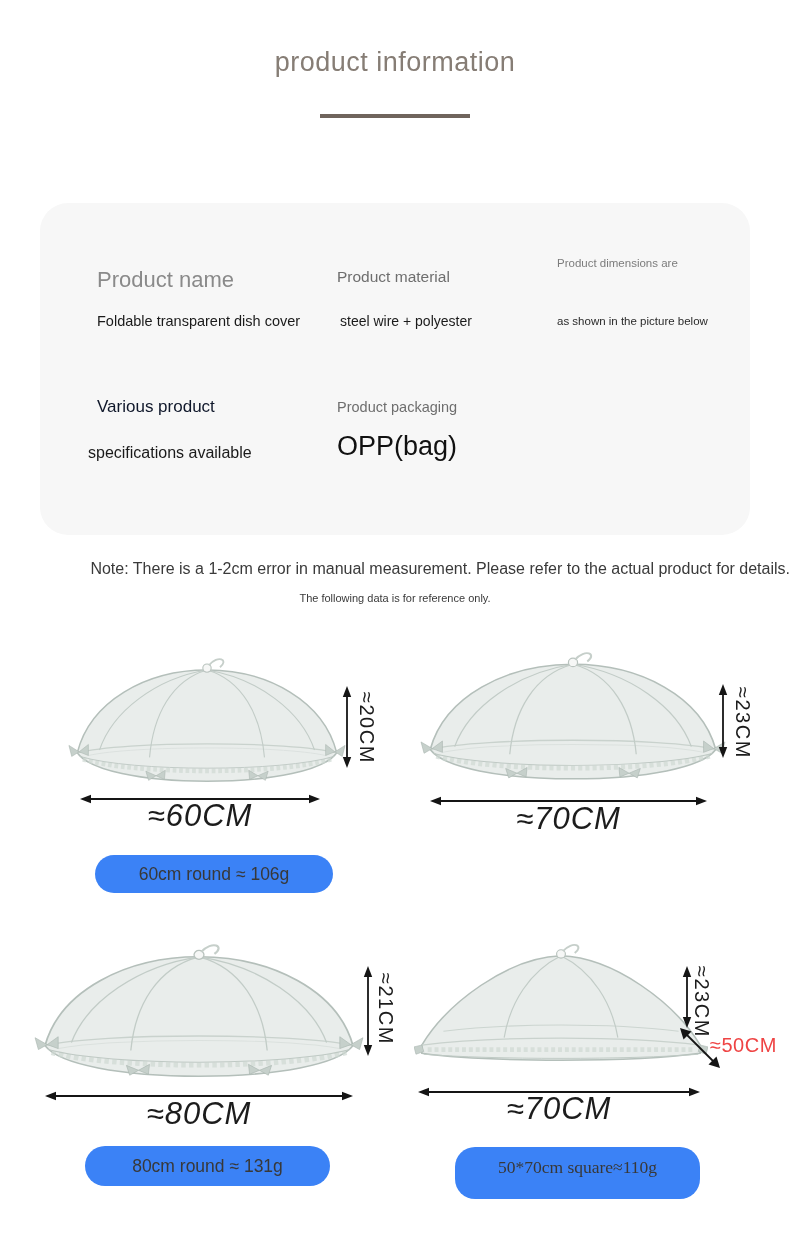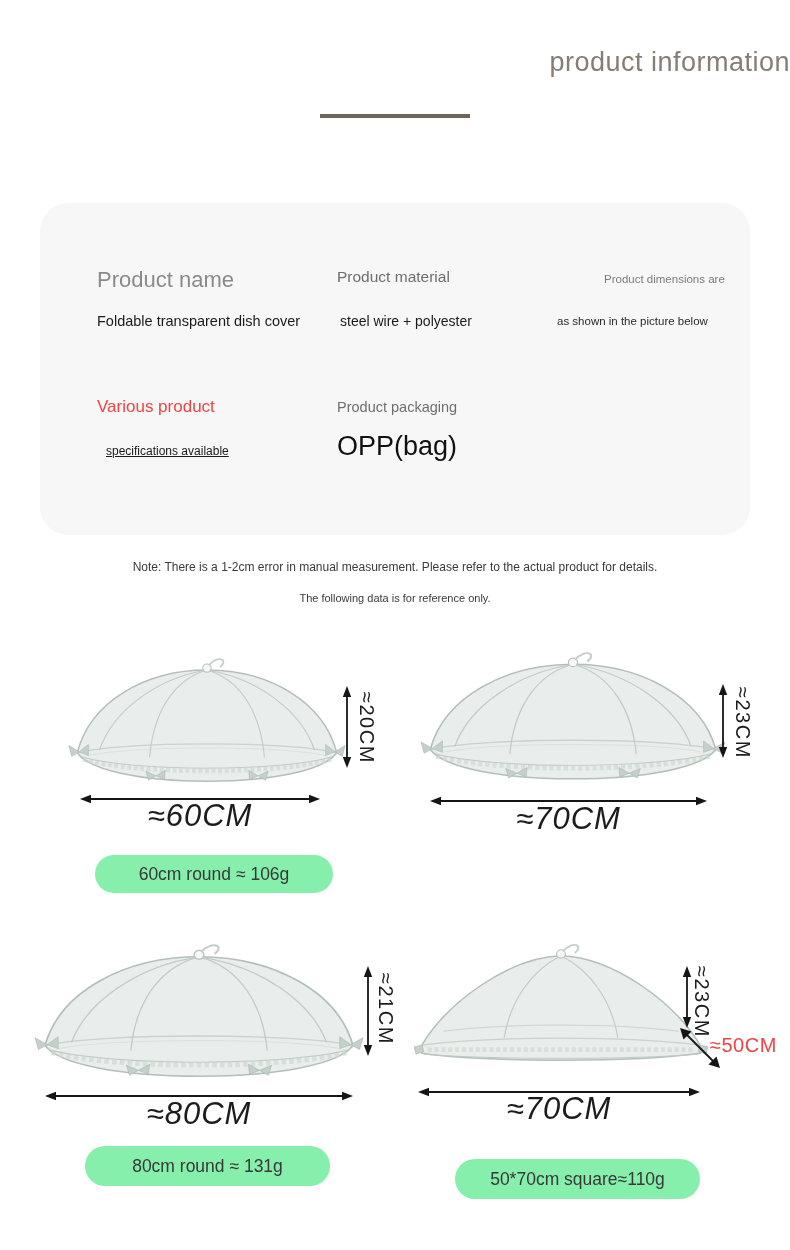--- a/index.html
+++ b/index.html
@@ -1,43 +1,43 @@
 <!DOCTYPE html>
 <html><head>
 <meta charset="utf-8">
 <style>
   * { margin:0; padding:0; box-sizing:border-box; }
   body { background:#ffffff; font-family:"Liberation Sans", sans-serif; }
   .page { position:relative; width:790px; height:1250px; background:#ffffff; overflow:hidden; margin:0 auto; }
 
   
-  .title { position:absolute; top:47px; left:0; width:100%; text-align:right;
+  .title { position:absolute; top:47px; left:0; width:100%; text-align:center;
            font-size:27px; font-weight:400; color:#867d75; letter-spacing:.5px; }
   .divider { position:absolute; top:114px; left:320px; width:150px; height:4px; background:#6f645c; }
   .subtitle { position:absolute; top:151px; left:0; width:100%; text-align:center;
               font-size:12.5px; color:#3d3d3d; }
 
   
   .card { position:absolute; left:40px; top:203px; width:710px; height:332px;
           background:#f7f7f7; border-radius:28px; }
   .card span { position:absolute; white-space:nowrap; }
   .lbl1 { left:57px;  top:64px;  font-size:22px;   color:#8a8a8a; }
   .val1 { left:57px;  top:110px; font-size:14.5px; color:#1a1a1a; }
   .lbl2 { left:297px; top:65px;  font-size:15.5px; color:#6e6e6e; }
   .val2 { left:300px; top:110px; font-size:14px;   color:#1a1a1a; }
-  .lbl3 { left:517px; top:70px;  font-size:11.5px; color:#7c7c7c;margin-left:47px; }
+  .lbl3 { left:517px; top:54px;  font-size:11.5px; color:#7c7c7c; }
   .val3 { left:517px; top:112px; font-size:11.5px; color:#2a2a2a; }
-  .lbl4 { left:57px;  top:194px; font-size:17px;   color:#ef4444; }
-  .val4 { left:66px;  top:241px; font-size:12px; color:#1a1a1a;text-decoration:underline; }
+  .lbl4 { left:57px;  top:194px; font-size:17px;   color:#0f172a; }
+  .val4 { left:48px;  top:241px; font-size:16px; color:#1a1a1a; }
   .lbl5 { left:297px; top:196px; font-size:14.5px; color:#6e6e6e; }
   .val5 { left:297px; top:228px; font-size:27px;   color:#111111; }
 
   
-  .note1 { position:absolute; top:560px; left:0; width:100%; text-align:center;
-           font-size:12px; color:#3a3a3a; }
+  .note1 { position:absolute; top:560px; left:0; width:100%; text-align:right;
+           font-size:16px; color:#3a3a3a; }
   .note2 { position:absolute; top:592px; left:0; width:100%; text-align:center;
            font-size:11px; color:#3a3a3a; }
 
   
   .fig  { position:absolute; }
   .fig1 { left:40px;  top:650px; width:350px; height:255px; }
   .fig2 { left:410px; top:650px; width:380px; height:255px; }
   .fig3 { left:20px;  top:940px; width:380px; height:258px; }
   .fig4 { left:400px; top:940px; width:390px; height:258px; }
 
@@ -68,26 +68,26 @@
             letter-spacing:1px; color:#1c1c1c;font-style:italic; }
   .fig1 .wlabel { left:40px; width:240px; top:148px; }
   .fig2 .wlabel { left:20px; width:277px; top:151px; }
   .fig3 .wlabel { left:25px; width:308px; top:156px; }
   .fig4 .wlabel { left:18px; width:282px; top:151px; }
 
   .fig4 .darrow { left:278px; top:86px; }
   .dlabel { position:absolute; left:310px; top:94px; font-size:20px; font-weight:400;
             letter-spacing:.5px; color:#ef4444; white-space:nowrap; }
 
-  .badge { position:absolute; background:#86efac; border-radius:20px; text-align:center;
+  .badge { position:absolute; background:#3b82f6; border-radius:20px; text-align:center;
            font-size:17.5px; font-weight:500; color:#383838; }
   .fig1 .badge { left:55px; top:205px; width:238px; height:38px; line-height:38px; }
   .fig2 .badge { left:40px; top:205px; width:252px; height:38px; line-height:38px; }
   .fig3 .badge { left:65px; top:206px; width:245px; height:40px; line-height:40px; }
-  .fig4 .badge { left:55px; top:219px; width:245px; height:40px; line-height:40px; }
+  .fig4 .badge { left:55px; top:207px; width:245px; height:52px; line-height:40px;font-family:Liberation Serif, serif; }
 </style>
 </head>
 <body>
 
 <svg width="0" height="0" style="position:absolute" aria-hidden="true">
   <defs>
     <symbol id="dome-round" viewBox="0 0 300 150">
       <path d="M10 103 C 24 47 84 13 150 13 C 216 13 276 47 290 103 C 277 122 221 134 150 134 C 79 134 23 122 10 103 Z" fill="#e7ebe9" fill-opacity="0.9" stroke="#b4bfba" stroke-width="1.6"></path>
       <path d="M10 103 C 60 90 240 90 290 103" fill="none" stroke="#c9d2cd" stroke-width="1.4"></path>
       <path d="M22 106 C 70 95 230 95 278 106" fill="none" stroke="#dbe1de" stroke-width="1"></path>

